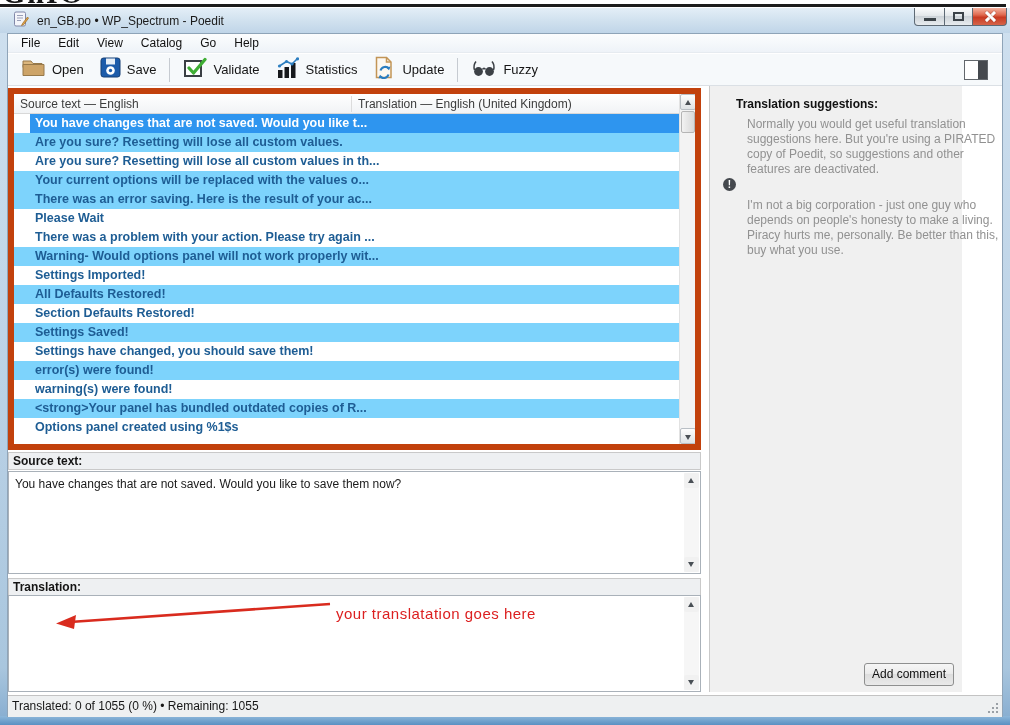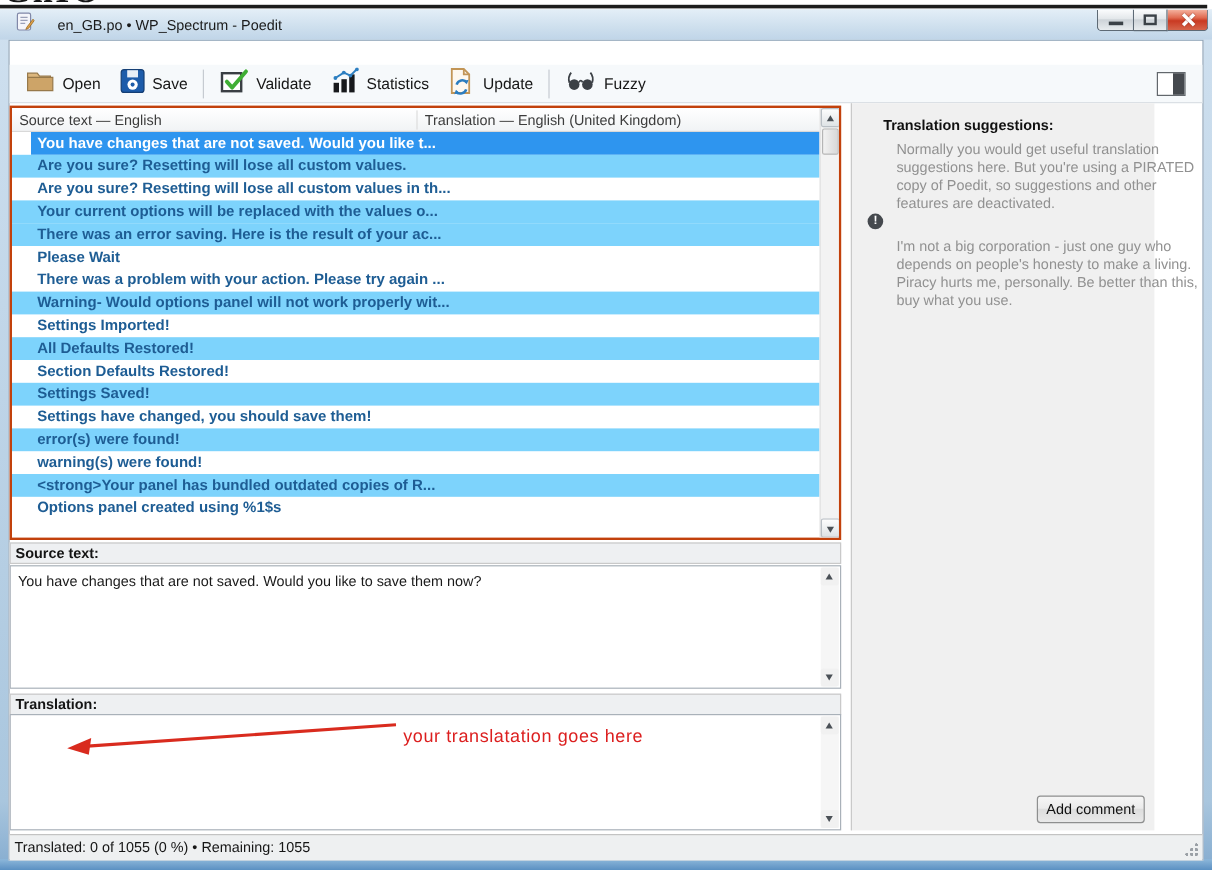--- a/index.html
+++ b/index.html
@@ -14,21 +14,21 @@
   .bg-underline { position:absolute; top:4px; left:0; width:1006px; height:3px; background:#1c1c1c; z-index:0; }
 
   
   .win-frame { position:absolute; left:0; top:8px; width:1010px; height:717px;
     background:linear-gradient(180deg,#cfe0ef 0%, #bed4e7 45%, #a9c6de 92%, #84abcf 100%); z-index:1; }
   .win-bottom-strip { position:absolute; left:0; bottom:0; width:100%; height:9px;
     background:linear-gradient(180deg,#8db7da, #5b90c2); }
   .titlebar { position:absolute; left:0; top:8px; width:1010px; height:25px; z-index:3;
     display:flex; align-items:center; padding-left:13px;
     background:linear-gradient(180deg,#e3eef7 0%, #cfe0ee 55%, #c0d5e8 100%); }
-  .title-text { margin-left:19px; font-size:12px; color:#1a1a1a; }
+  .title-text { margin-left:8px; font-size:12px; color:#1a1a1a; }
 
   .win-controls { position:absolute; top:8px; right:3px; display:flex; z-index:4; }
   .win-btn { height:18px; border:1px solid #5e6a75; border-top:none; position:relative;
     background:linear-gradient(180deg,#fbfcfd 0%, #e3e7ea 45%, #cdd3d8 50%, #e8ecef 100%); }
   .win-btn.min { width:31px; border-radius:0 0 0 4px; }
   .win-btn.max { width:28px; border-left:none; }
   .win-btn.close { width:34px; border-left:none; border-radius:0 0 4px 0;
     background:linear-gradient(180deg,#f5b3a0 0%, #e06a50 40%, #c93a22 55%, #d6644a 100%); }
   .glyph-min { position:absolute; left:9px; bottom:4px; width:12px; height:3px; background:#3b4248; }
   .glyph-max { position:absolute; left:8px; top:4px; width:11px; height:9px; border:2px solid #3b4248; }
@@ -52,21 +52,21 @@
     background:#f6f9fb; border-bottom:1px solid #dbe0e5;
     display:flex; align-items:center; padding-left:5px; }
   .tb-btn { display:flex; align-items:center; gap:6px; padding:2px 8px; height:28px; }
   .tb-btn span.lbl { font-size:13px; color:#161616; }
   .tb-sep { width:1px; height:24px; background:#c6cbd1; margin:0 5px; }
   .sidebar-toggle { margin-left:auto; margin-right:14px; width:24px; height:20px;
     border:1px solid #62676c; background:linear-gradient(90deg,#ffffff 0 58%, #45494e 58% 100%); }
 
   
   .list-panel { position:absolute; left:0; top:54px; width:693px; height:362px;
-    border:2px solid #c2410c; background:#fff; overflow:hidden; }
+    border:6px solid #c2410c; background:#fff; overflow:hidden; }
   .list-header { position:absolute; left:0; top:0; right:16px; height:20px;
     background:linear-gradient(180deg,#ffffff,#f1f3f5); border-bottom:1px solid #d8d8d8;
     font-size:12px; color:#3c3c3c; }
   .col-src { position:absolute; left:6px; top:3px; }
   .col-trn { position:absolute; left:344px; top:3px; }
   .col-div { position:absolute; left:337px; top:2px; width:1px; height:16px; background:#dcdcdc; }
   .list-rows { position:absolute; left:0; top:20px; right:16px; bottom:0; }
   .list-row { height:19px; line-height:19px; padding-left:21px; font-size:12.5px; font-weight:bold;
     color:#1e5d94; white-space:nowrap; overflow:hidden; }
   .list-row.alt { background:#7dd3fc; }
@@ -161,20 +161,28 @@
   <div class="win-btn max">
       <span class="glyph-max"></span>
     </div>
   <div class="win-btn close">
       <span class="glyph-close"></span>
     </div>
 </div>
 
 <div class="client">
 
+  <div class="menubar">
+    <span class="menu-item">File</span>
+    <span class="menu-item">Edit</span>
+    <span class="menu-item">View</span>
+    <span class="menu-item">Catalog</span>
+    <span class="menu-item">Go</span>
+    <span class="menu-item">Help</span>
+  </div>
 
   <div class="toolbar">
     <div class="tb-btn">
       <span>
         <svg width="25" height="21" viewBox="0 0 25 21">
           <path d="M2 4 h8 l2 2.5 h9 v4 H2 Z" fill="#dcb77e" stroke="#97794a"></path>
           <path d="M2 7.5 h21 v11 H2 Z" fill="#cda468" stroke="#97794a"></path>
         </svg>
       </span>
       <span class="lbl">Open</span>

